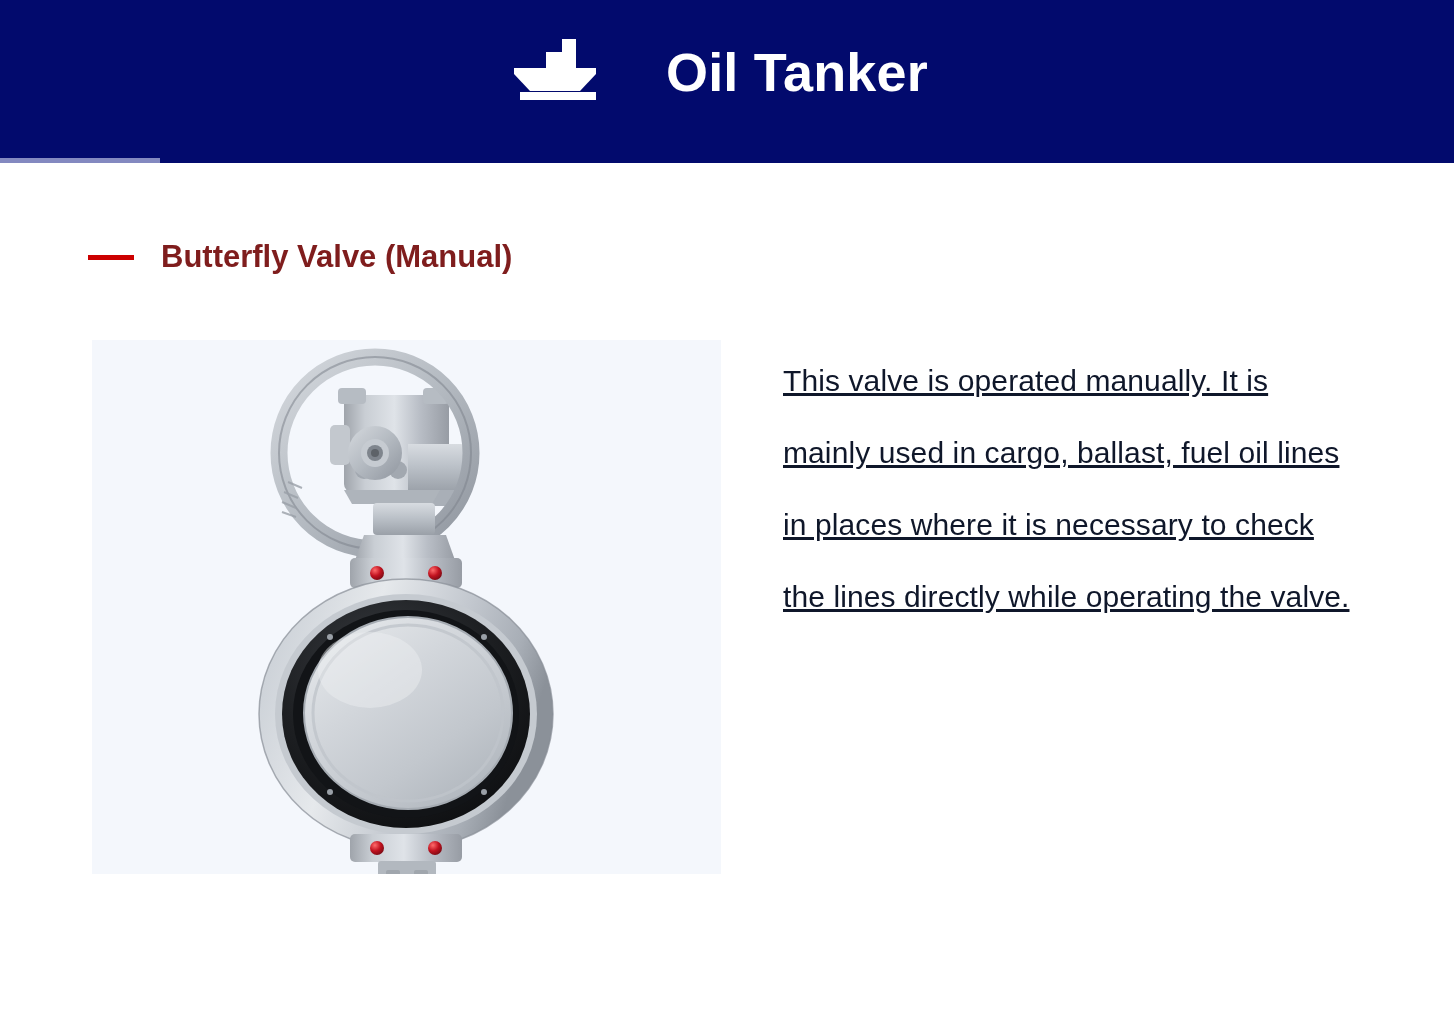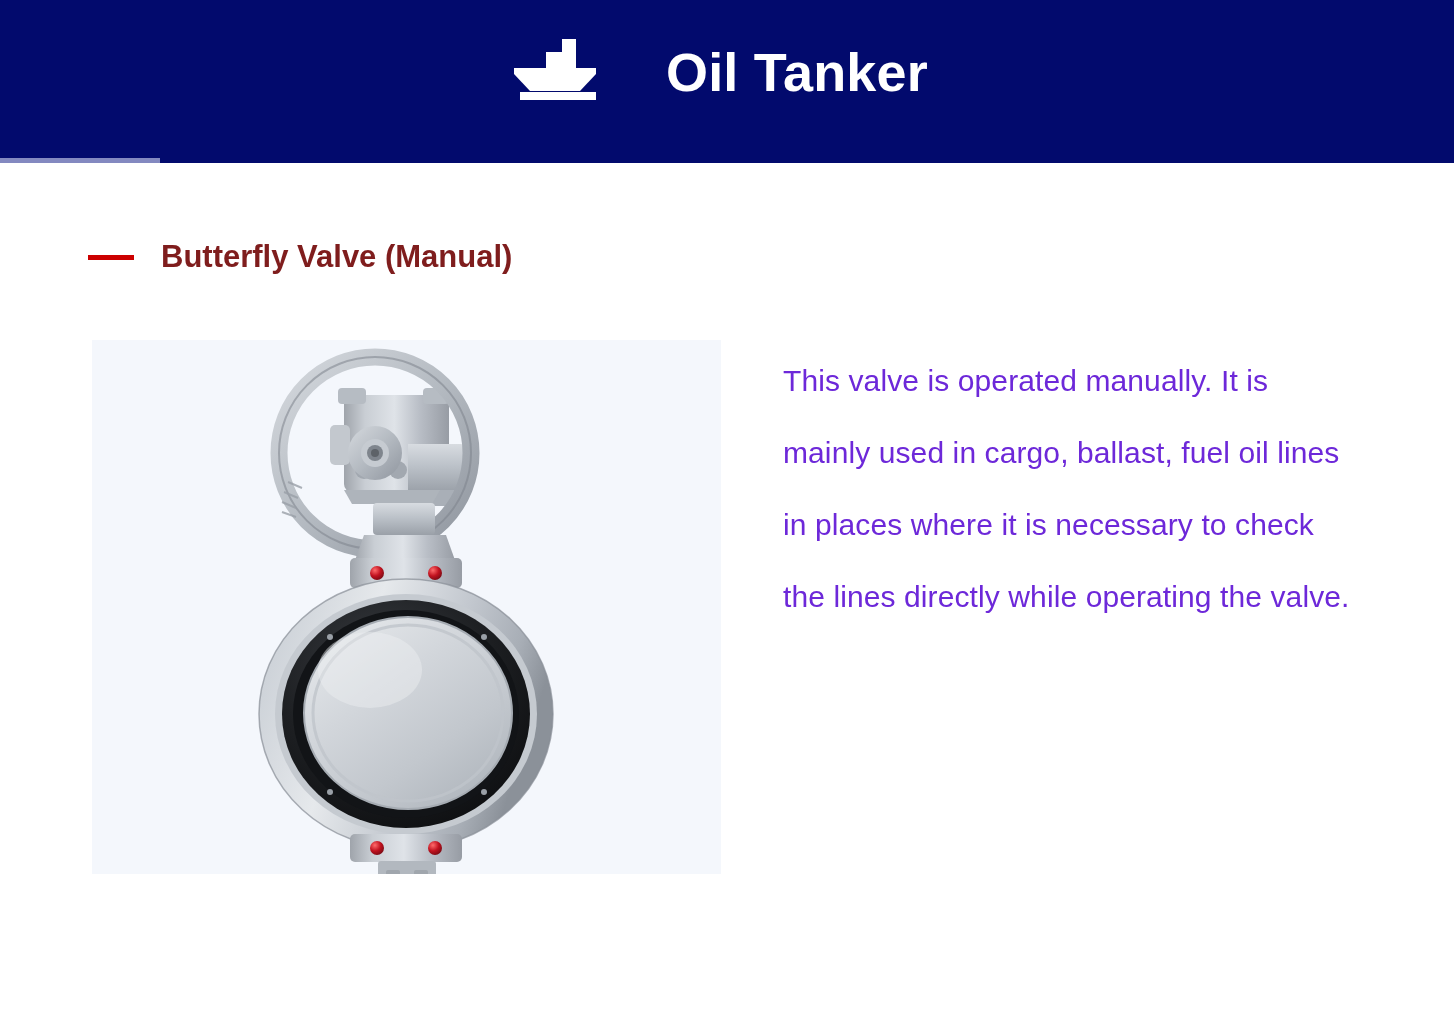--- a/index.html
+++ b/index.html
@@ -98,23 +98,24 @@
     height: 534px;
   }
 
   
   .body-copy {
     position: absolute;
     left: 783px;
     top: 345px;
     width: 580px;
     font-size: 30px;
-    color: #6d28d9;
+    color: #0f172a;
     line-height: 72px;
     letter-spacing: 0.1px;
+    text-decoration: underline;
   }
   .body-copy p {
     margin: 0;
   }
 </style>
 </head>
 <body>
 
 <div class="header">
   <div class="header-inner">

